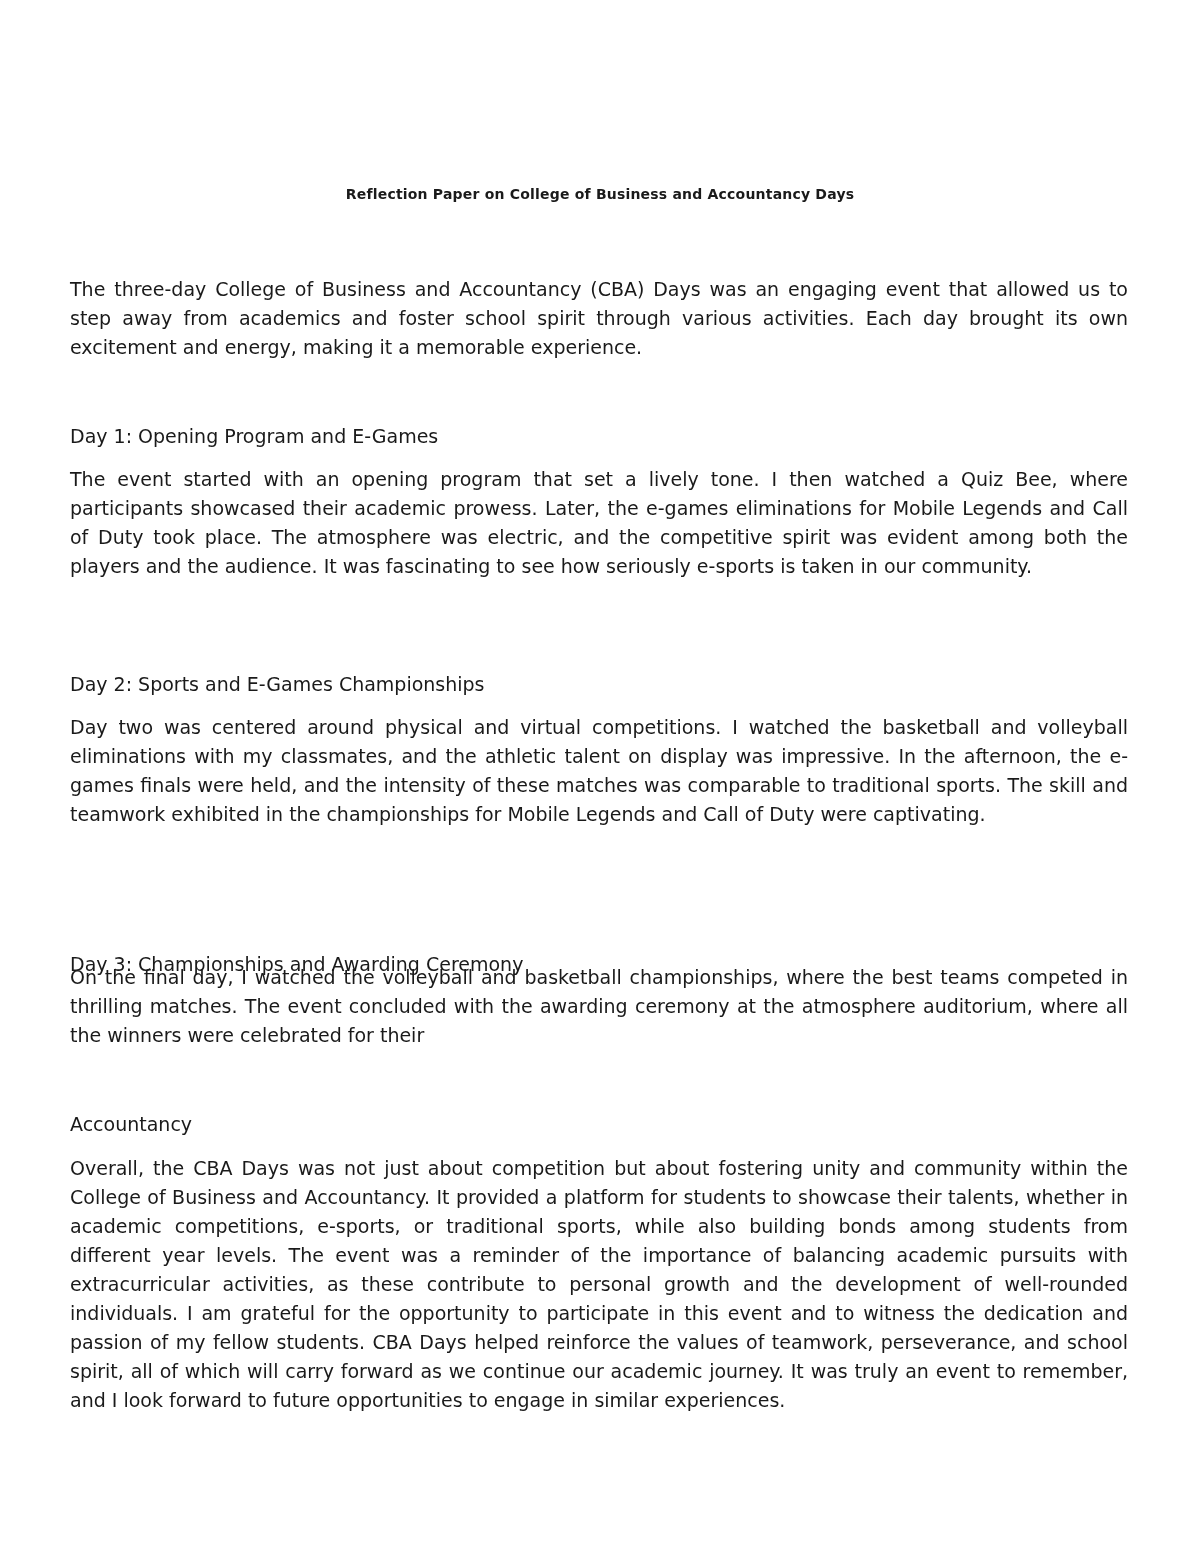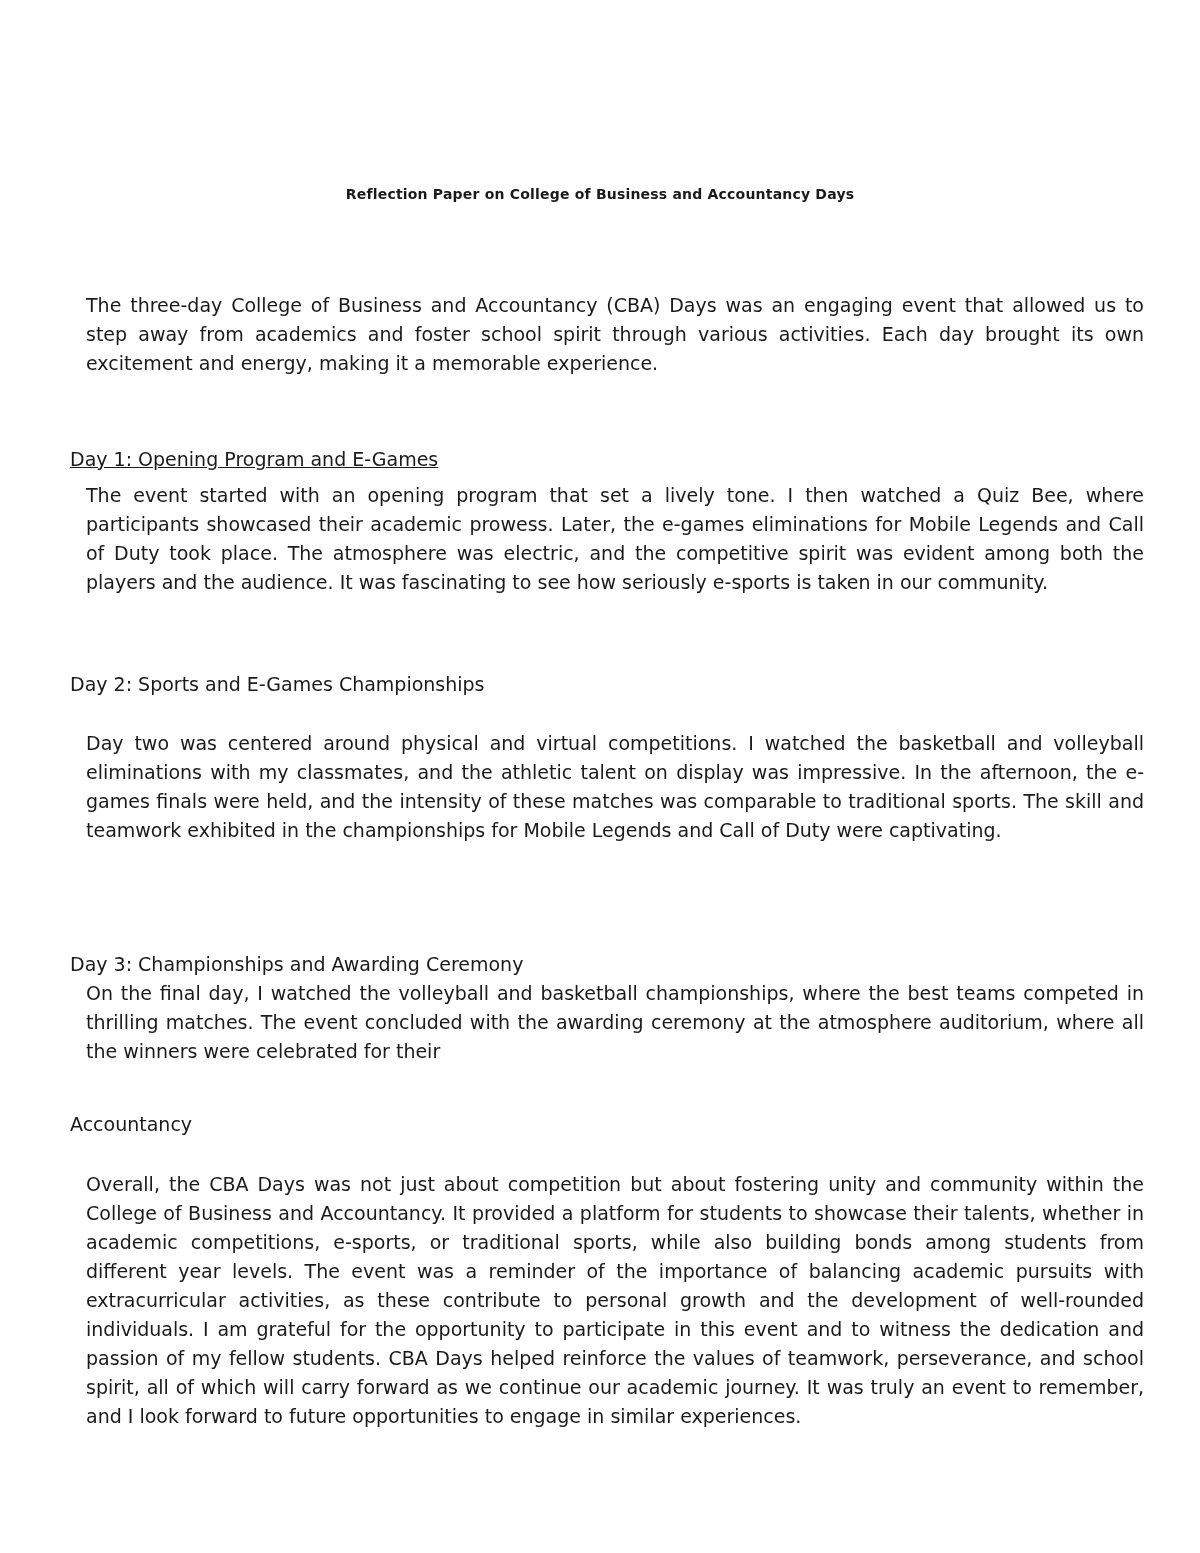--- a/index.html
+++ b/index.html
@@ -32,40 +32,40 @@
       letter-spacing: 0.2px;
       white-space: nowrap;
     }
     .para {
       position: absolute;
       left: 0;
       width: 1058px;
       font-size: 19px;
       line-height: 29px;
       text-align: justify;
-      margin: 16px;
+      margin: 0;
     }
     .heading {
       position: absolute;
       left: 0;
       font-size: 19px;
       line-height: 29px;
       margin: 0;
       white-space: nowrap;
     }
   </style>
 </head>
 <body>
 
 <div class="page">
   <div class="title">Reflection Paper on College of Business and Accountancy Days</div>
 
   <p class="para" style="top:275px;">The three-day College of Business and Accountancy (CBA) Days was an engaging event that allowed us to step away from academics and foster school spirit through various activities. Each day brought its own excitement and energy, making it a memorable experience.</p>
 
-  <p class="heading" style="top:445px;text-decoration:underline;">Day 1: Opening Program and E-Games</p>
+  <p class="heading" style="top:422px;">Day 1: Opening Program and E-Games</p>
   <p class="para" style="top:465px;">The event started with an opening program that set a lively tone. I then watched a Quiz Bee, where participants showcased their academic prowess. Later, the e-games eliminations for Mobile Legends and Call of Duty took place. The atmosphere was electric, and the competitive spirit was evident among both the players and the audience. It was fascinating to see how seriously e-sports is taken in our community.</p>
 
   <p class="heading" style="top:670px;">Day 2: Sports and E-Games Championships</p>
   <p class="para" style="top:713px;">Day two was centered around physical and virtual competitions. I watched the basketball and volleyball eliminations with my classmates, and the athletic talent on display was impressive. In the afternoon, the e-games finals were held, and the intensity of these matches was comparable to traditional sports. The skill and teamwork exhibited in the championships for Mobile Legends and Call of Duty were captivating.</p>
 
   <p class="heading" style="top:950px;">Day 3: Championships and Awarding Ceremony</p>
   <p class="para" style="top:963px;">On the final day, I watched the volleyball and basketball championships, where the best teams competed in thrilling matches. The event concluded with the awarding ceremony at the atmosphere auditorium, where all the winners were celebrated for their</p>
 
   <p class="heading" style="top:1110px;">Accountancy</p>
   <p class="para" style="top:1154px;">Overall, the CBA Days was not just about competition but about fostering unity and community within the College of Business and Accountancy. It provided a platform for students to showcase their talents, whether in academic competitions, e-sports, or traditional sports, while also building bonds among students from different year levels. The event was a reminder of the importance of balancing academic pursuits with extracurricular activities, as these contribute to personal growth and the development of well-rounded individuals. I am grateful for the opportunity to participate in this event and to witness the dedication and passion of my fellow students. CBA Days helped reinforce the values of teamwork, perseverance, and school spirit, all of which will carry forward as we continue our academic journey. It was truly an event to remember, and I look forward to future opportunities to engage in similar experiences.</p>

